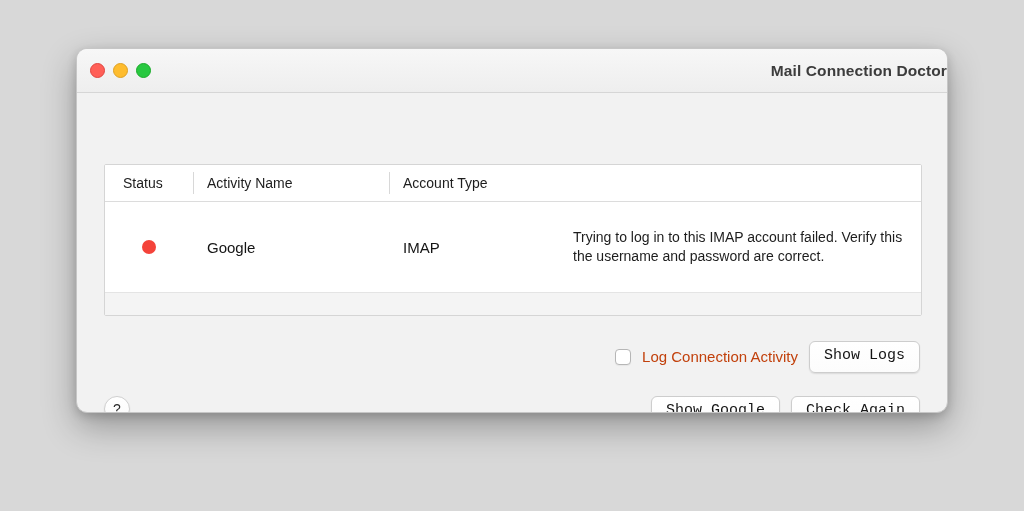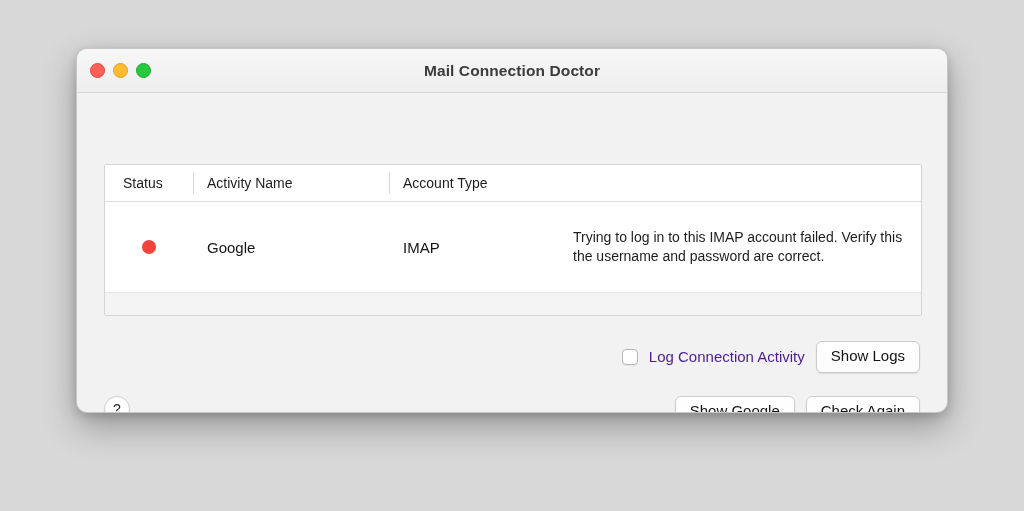--- a/index.html
+++ b/index.html
@@ -51,21 +51,21 @@
     border-radius: 50%;
   }
   .light.red    { background: #ff5f57; border: 0.5px solid #e0443e; }
   .light.yellow { background: #febc2e; border: 0.5px solid #dea123; }
   .light.green  { background: #28c840; border: 0.5px solid #1aab29; }
 
   .window-title {
     position: absolute;
     left: 0; right: 0;
     top: 13px;
-    text-align: center;
+    text-align: right;
     font-size: 15.5px;
     font-weight: bold;
     color: #3c3c3c;
     letter-spacing: 0.1px;
   }
 
   
   .content {
     position: relative;
     height: 320px;
@@ -165,29 +165,29 @@
     width: 16px;
     height: 16px;
     border-radius: 4px;
     background: #ffffff;
     border: 1px solid #b6b6b6;
     box-shadow: 0 1px 1px rgba(0,0,0,0.05);
     box-sizing: border-box;
   }
   .check-label {
     font-size: 15px;
-    color: #4c1d95;
+    color: #c2410c;
   }
 
   
   .btn {
     background: linear-gradient(#ffffff, #fcfcfc);
     border: 1px solid #cdcdcd;
     border-radius: 6px;
-    font-family: Liberation Sans, sans-serif;
+    font-family: Liberation Mono, monospace;
     font-size: 15px;
     color: #141414;
     padding: 6px 14px 7px;
     box-shadow: 0 1px 1.5px rgba(0,0,0,0.10);
     cursor: default;
     line-height: 1.1;
   }
 
   .btnrow {
     position: absolute;

